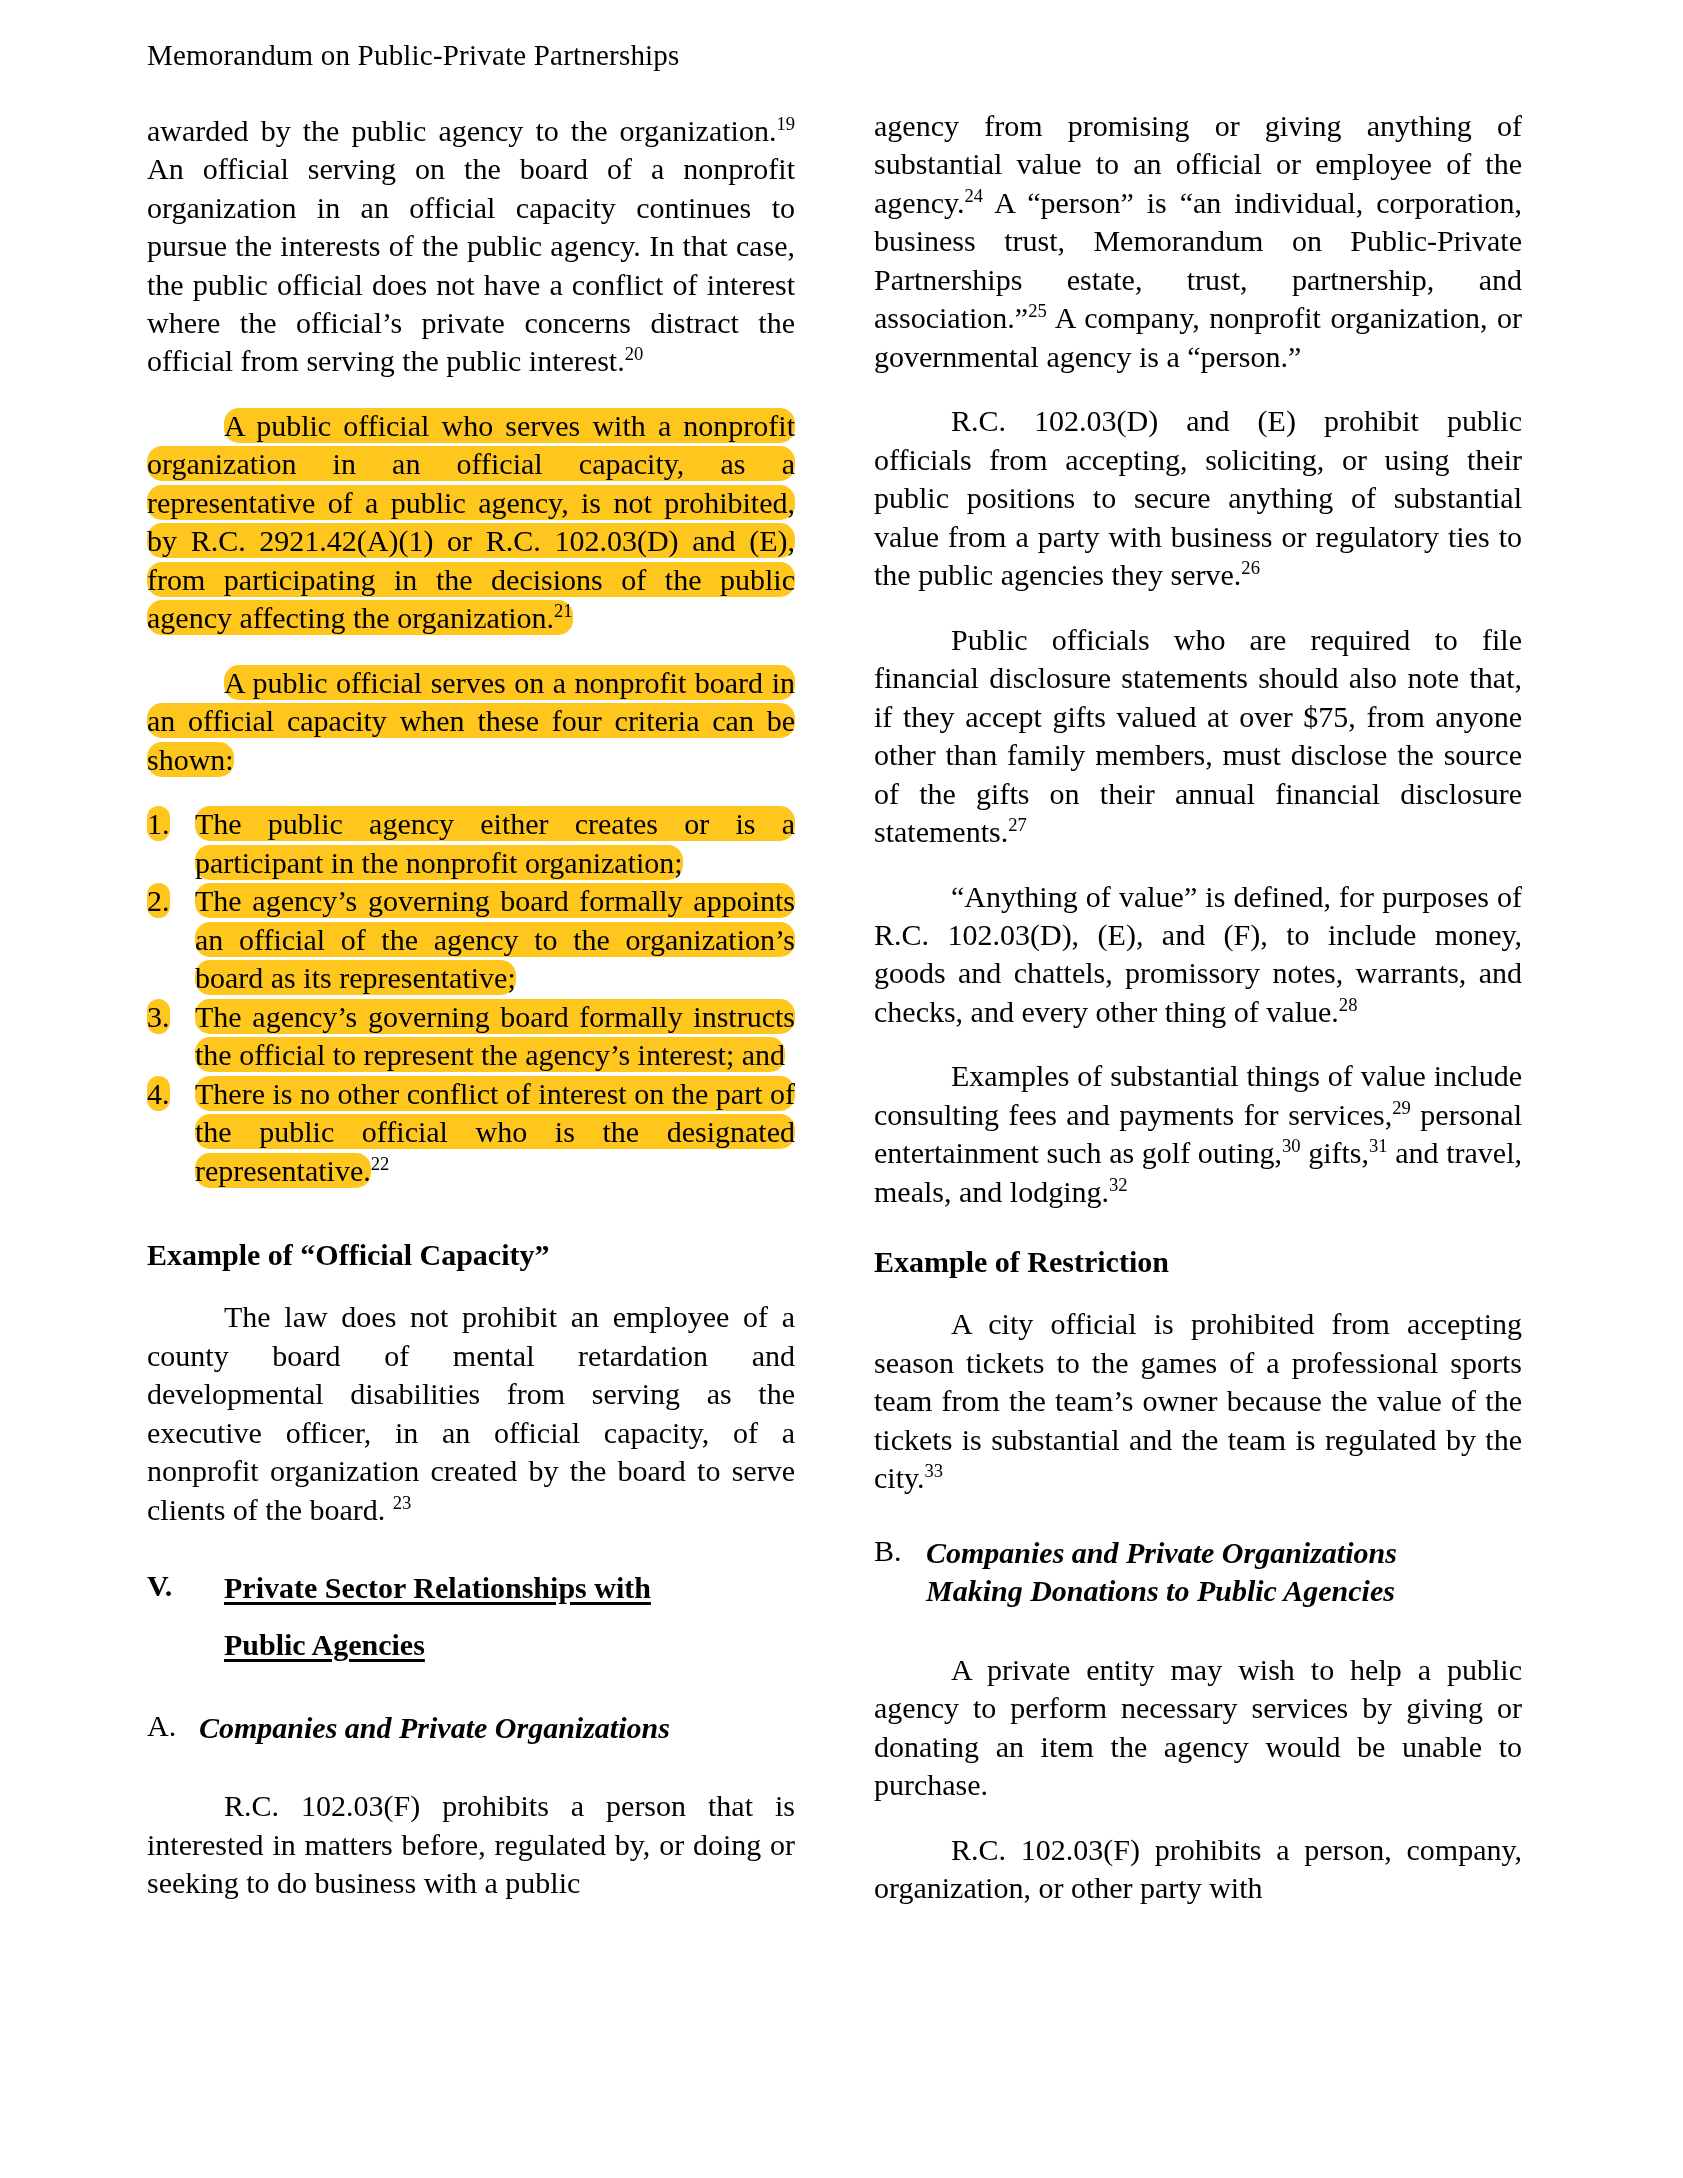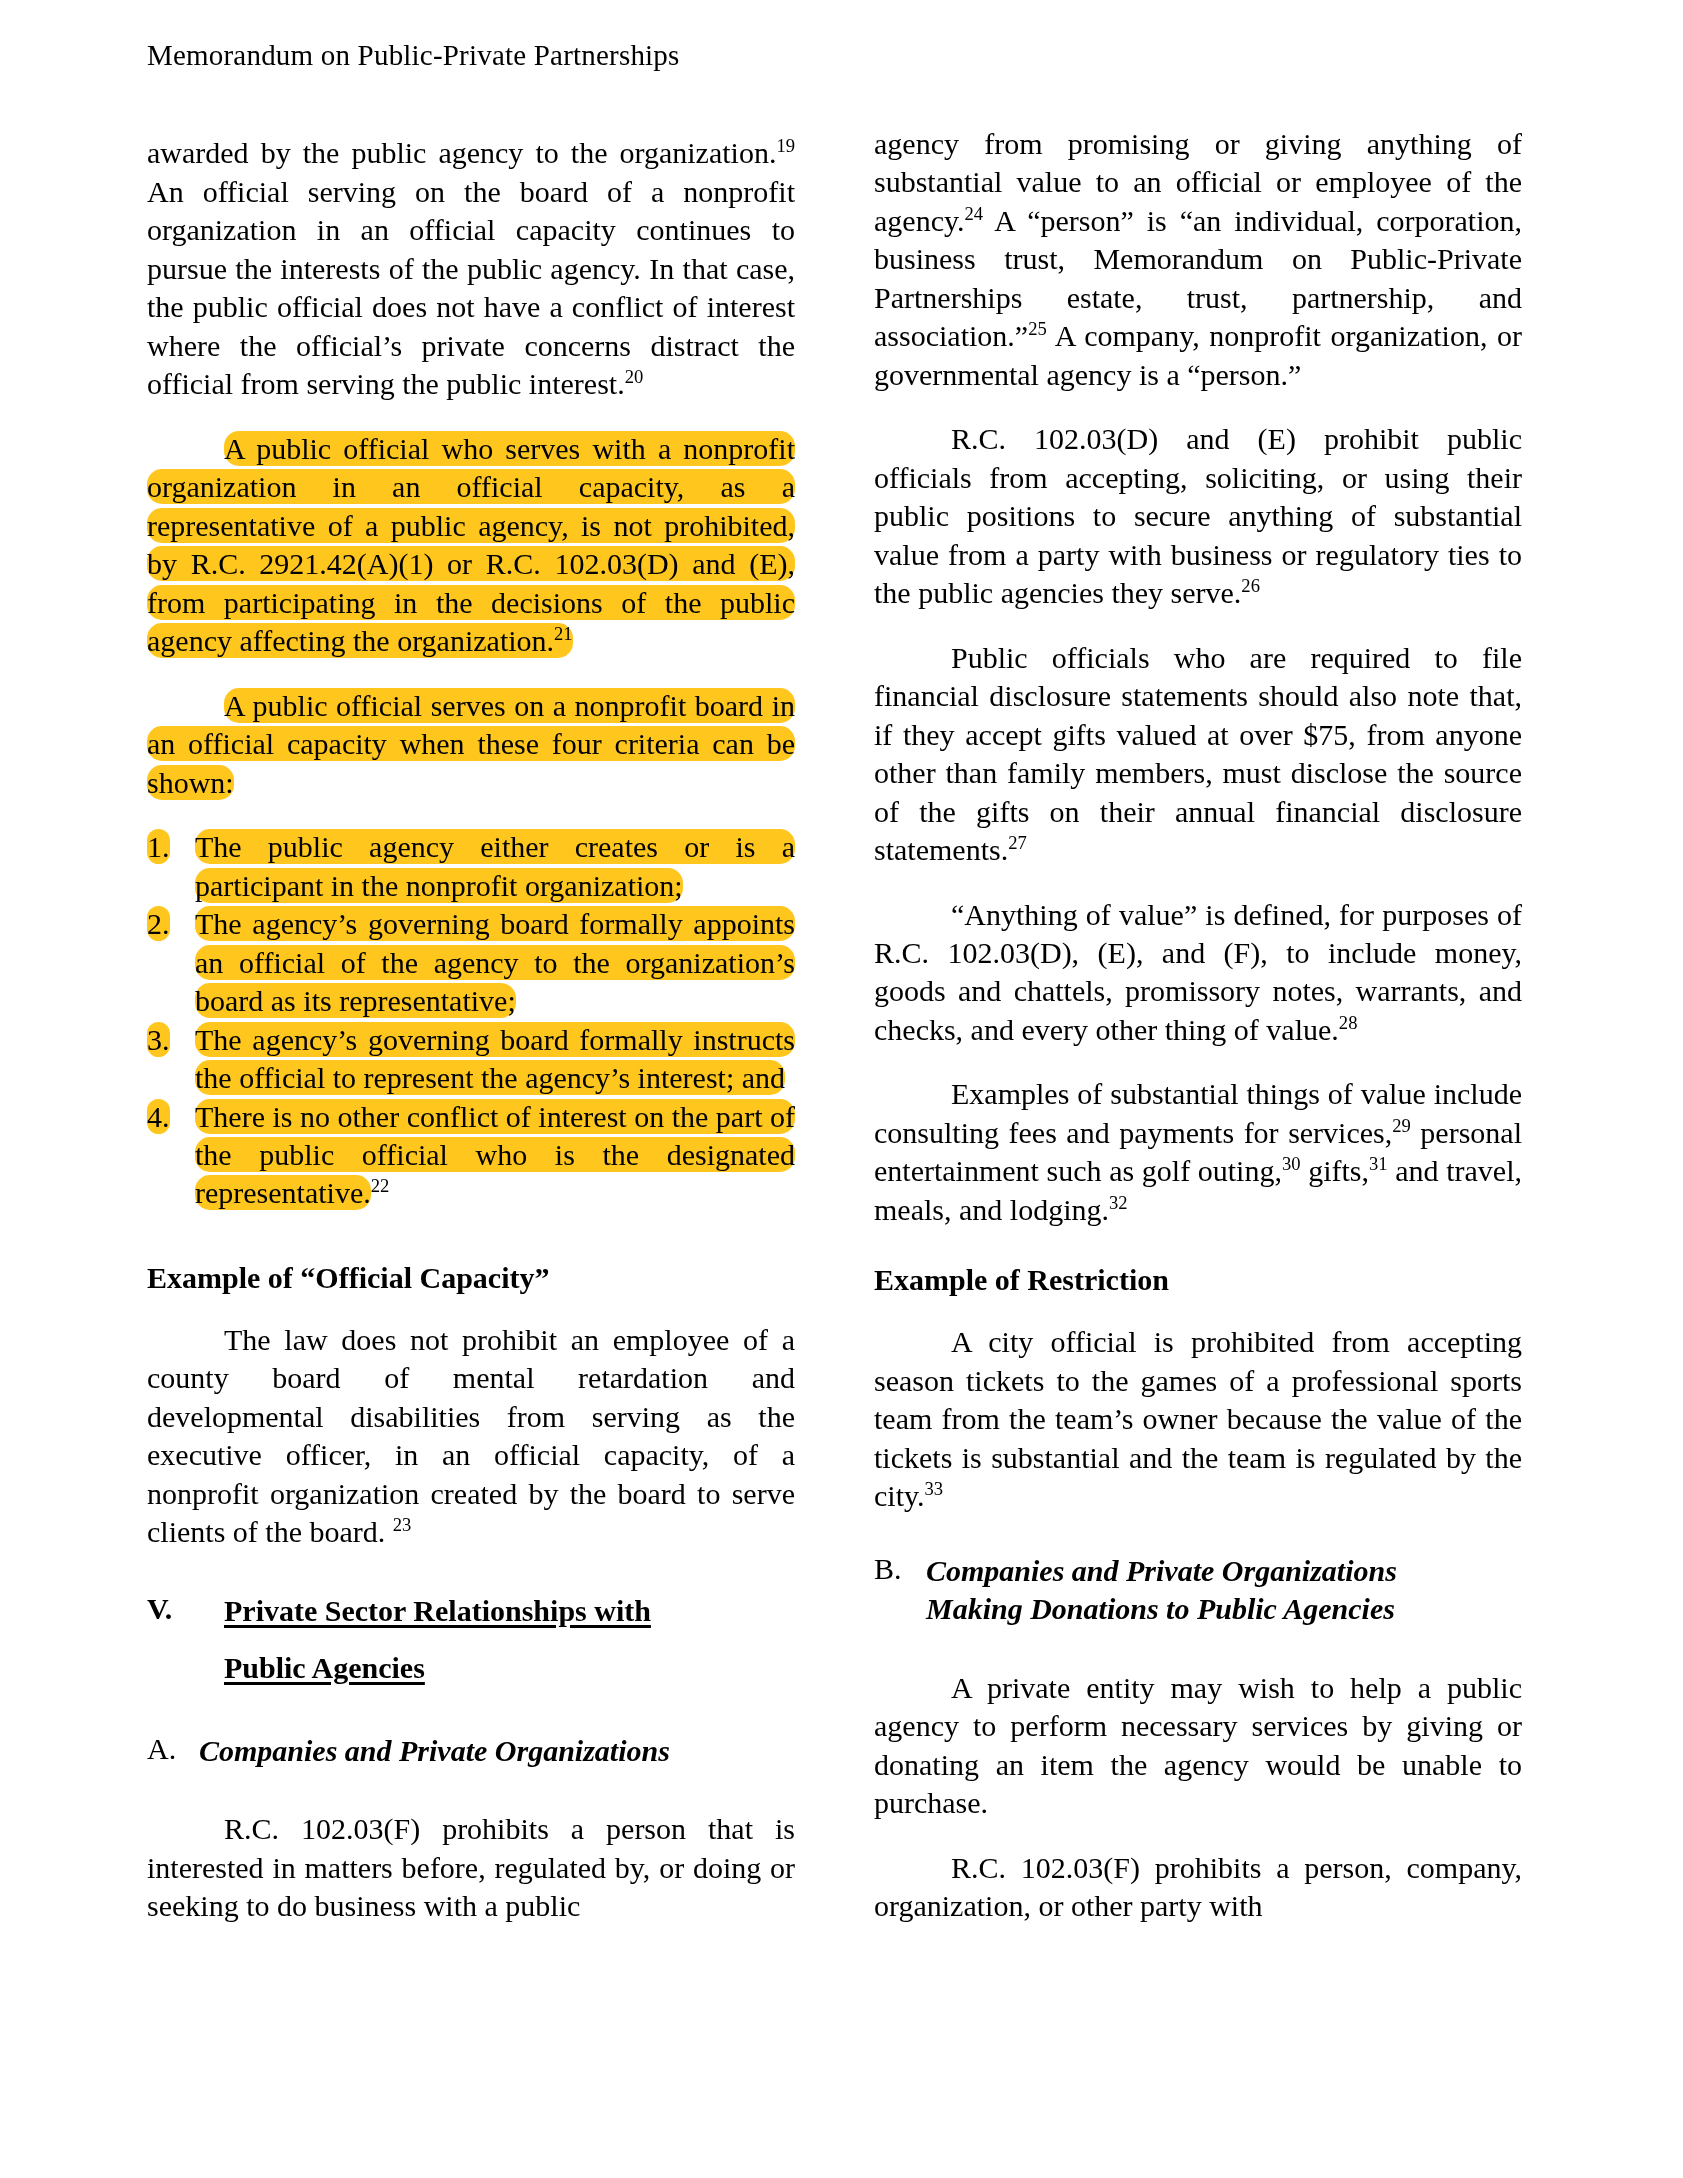--- a/index.html
+++ b/index.html
@@ -21,27 +21,27 @@
     width: 1683px;
     height: 2178px;
     box-sizing: border-box;
     padding: 38px 117px 0 147px;
   }
 
   .running-head {
     font-size: 29px;
     line-height: 1.2;
     letter-spacing: 0.2px;
-    margin: 0 0 52px 0;
+    margin: 0 0 34px 0;
   }
 
   .columns {
     display: flex;
     flex-direction: row;
-    align-items: flex-end;
+    align-items: center;
     gap: 0;
   }
 
   .col {
     width: 648px;
     box-sizing: border-box;
   }
   .col-left { margin-right: 79px; }
 
   p.body, li.body, .para {

